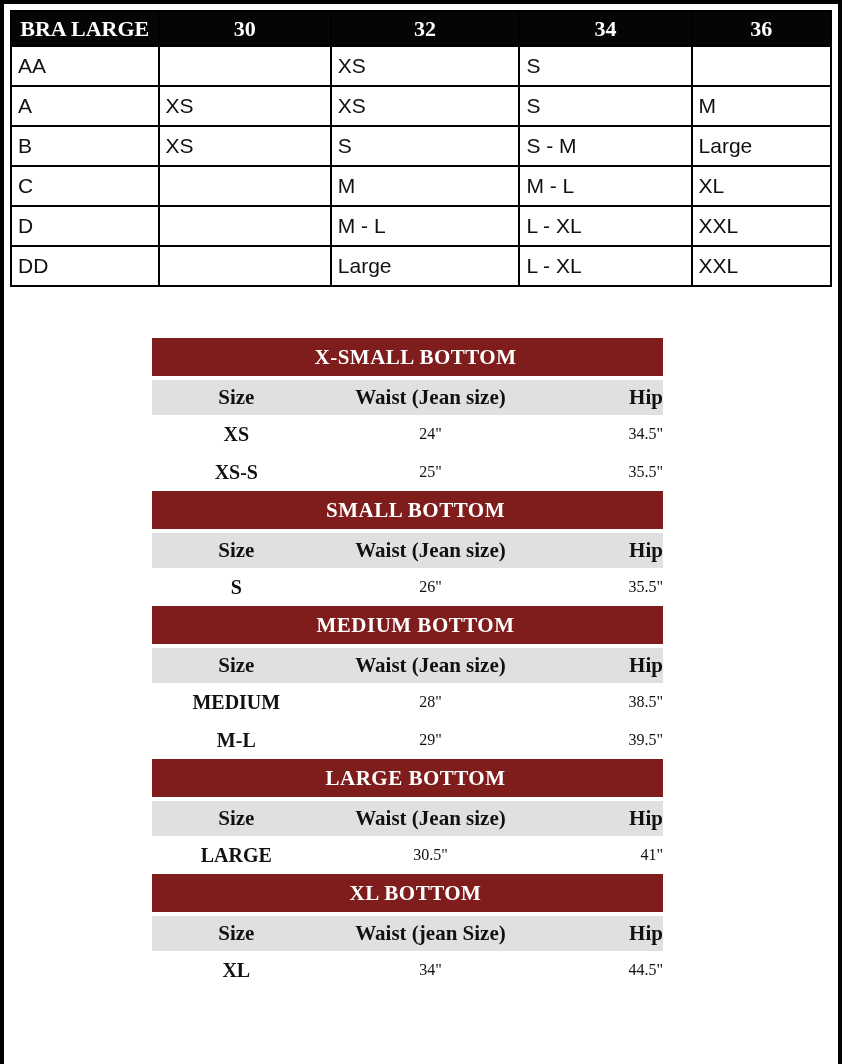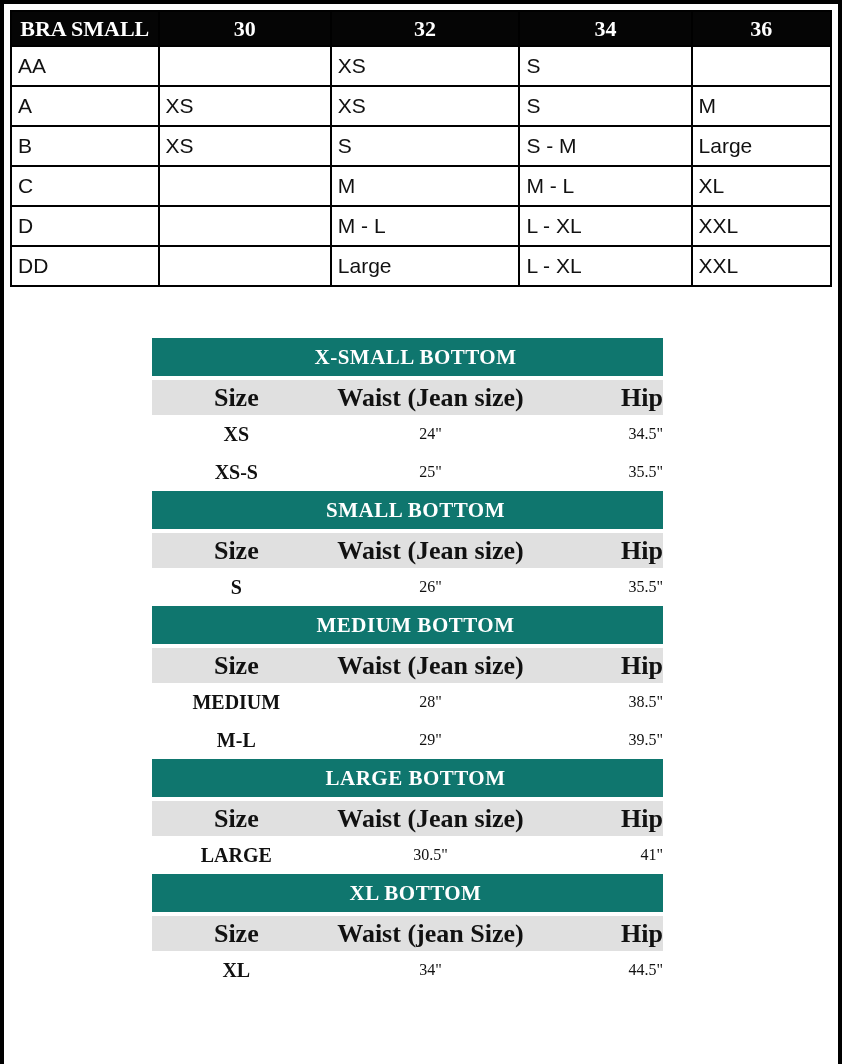--- a/index.html
+++ b/index.html
@@ -47,32 +47,32 @@
   }
 
   
   .bottom-wrap {
     width:511px;
     margin:51px 0 0 148px;
   }
   .bt { width:511px; }
   .bt-title {
     height:38px; line-height:38px;
-    background:#0f766e; color:#ffffff;
+    background:#7f1d1d; color:#ffffff;
     text-align:center;
     font-weight:bold; font-size:21px;
     letter-spacing:0.5px;
     margin-bottom:4px;
     padding-left:16px;
   }
   .bt-head {
     height:35px;
     background:#e0e0e0;
     display:flex; align-items:center;
-    font-weight:bold; font-size:26px;
+    font-weight:bold; font-size:21px;
   }
   .bt-row {
     height:38px;
     display:flex; align-items:center;
     background:#ffffff;
   }
   .col-size  { width:33%; text-align:center; }
   .col-waist { width:43%; text-align:center; }
   .col-hip   { width:24%; text-align:right; }
   .size-val  { font-weight:bold; font-size:20px; }
@@ -86,21 +86,21 @@
   <table class="bra-table">
     <colgroup>
       <col style="width:18%">
         <col style="width:21%">
         <col style="width:23%">
         <col style="width:21%">
         <col style="width:17%">
     </colgroup>
     <thead>
       <tr>
-        <th>BRA SMALL</th>
+        <th>BRA LARGE</th>
         <th>30</th>
         <th>32</th>
         <th>34</th>
         <th>36</th>
       </tr>
     </thead>
     <tbody>
       <tr>
         <td>AA</td>
         <td></td>

